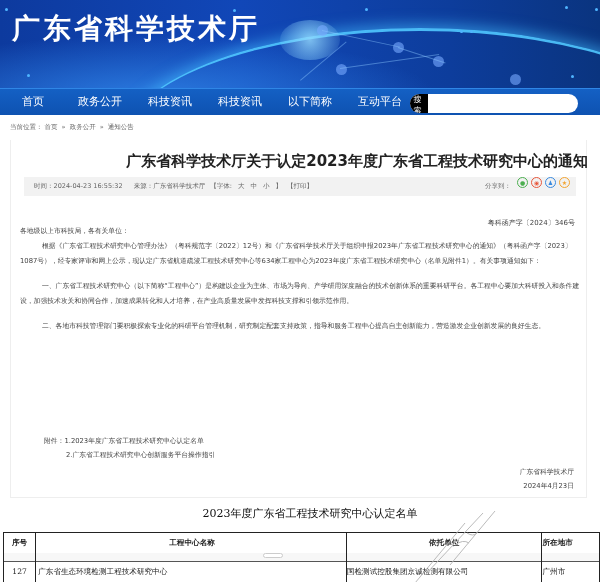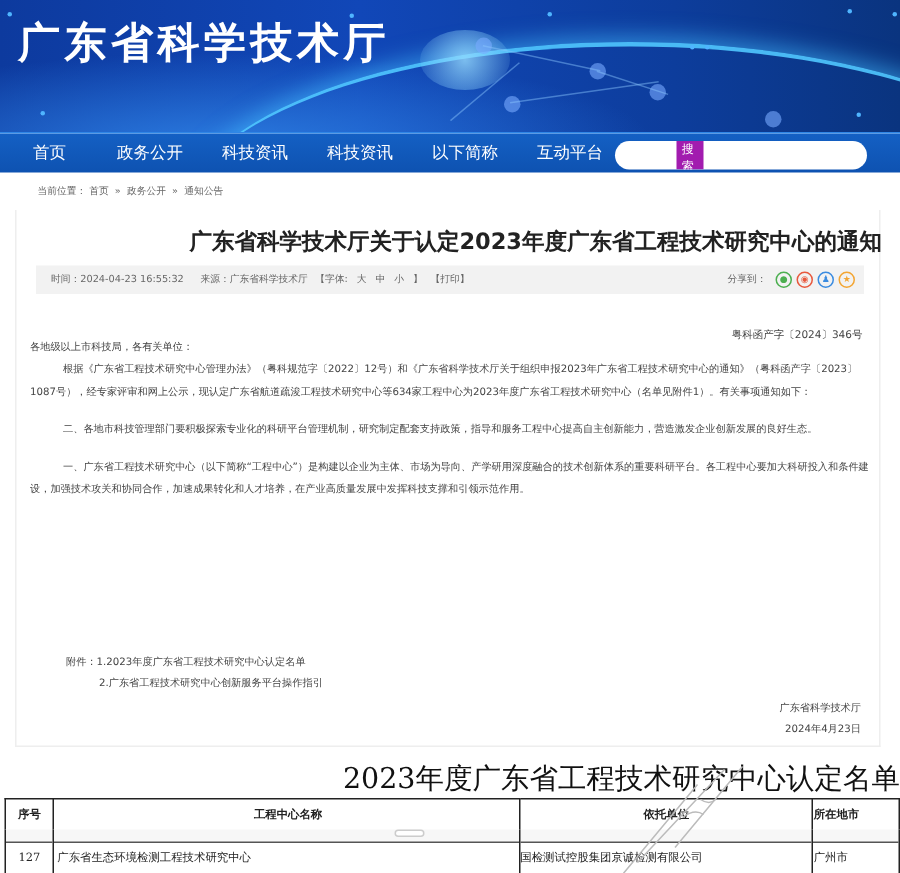--- a/index.html
+++ b/index.html
@@ -20,47 +20,47 @@
   .banner .line { position: absolute; height: 1px; background: rgba(140,200,255,0.45); transform-origin: 0 0; }
 
   
   .nav { width: 600px; height: 27px; background: linear-gradient(180deg, #1460c4 0%, #0e52b1 100%); position: relative; border-top: 1px solid #2f86e6; }
   .nav ul { list-style: none; display: flex; position: absolute; left: 22px; top: 0; }
   .nav li { color: #fff; font-size: 11px; line-height: 26px; margin-right: 26px; white-space: nowrap; }
   .nav li:first-child { margin-right: 34px; }
   .search { position: absolute; left: 410px; top: 5px; width: 168px; height: 19px; border-radius: 10px; background: #fff; overflow: hidden; display: flex; }
   .search input { border: none; outline: none; flex: 1; font-size: 7.5px; padding-left: 10px; color: #999; background: transparent; font-family: "DejaVu Sans", sans-serif; }
   .search input::placeholder { color: #999; }
-  .search button { width: 18px; border: none; background: #a21caf; color: #fff; font-size: 8px; letter-spacing: 3px; font-family: "DejaVu Sans", sans-serif; margin-left: 41px; }
+  .search button { width: 18px; border: none; background: #000000; color: #fff; font-size: 8px; letter-spacing: 3px; font-family: "DejaVu Sans", sans-serif; }
 
   
-  .breadcrumb { height: 24px; line-height: 24px; padding-left: 25px; font-size: 6.5px; color: #666; }
+  .breadcrumb { height: 24px; line-height: 24px; padding-left: 10px; font-size: 6.5px; color: #666; }
   .breadcrumb span { margin-right: 2px; }
 
   
   .article { position: absolute; left: 10px; top: 140px; width: 577px; height: 358px; border-left: 1px solid #eee; border-right: 1px solid #eee; border-bottom: 1px solid #eee; }
   .art-title { position: absolute; left: 0; top: 12px; width: 577px; text-align: right; font-size: 15px; font-weight: bold; color: #222; }
   .meta { position: absolute; left: 13px; top: 37px; width: 552px; height: 19px; background: #f2f2f2; font-size: 6.5px; color: #666; line-height: 19px; padding-left: 10px; }
   .meta .m { margin-right: 9px; }
   .meta .fs span { margin: 0 3px; }
-  .share { position: absolute; right: 6px; top: 0; display: flex; align-items: center; height: 19px; }
+  .share { position: absolute; right: 6px; top: 0; display: flex; height: 19px; }
   .share .lbl { margin-right: 3px; }
   .share .ic { width: 11px; height: 11px; border-radius: 50%; margin-left: 3px; border: 1.2px solid; display: flex; align-items: center; justify-content: center; font-size: 6px; line-height: 1; }
 
   .docno { position: absolute; right: 11px; top: 67px; font-size: 7px; color: #444; margin-top: 11px; }
   .body-text { position: absolute; left: 9px; top: 84px; width: 560px; font-size: 6.8px; color: #444; line-height: 15px; }
   .body-text p { margin: 0; }
   .body-text .ind { text-indent: 22px; }
   .body-text .gap { margin-top: 10px; }
   .attach { position: absolute; left: 33px; top: 294px; font-size: 6.8px; color: #444; line-height: 14px; }
   .attach .a2 { padding-left: 22px; }
   .sign { position: absolute; right: 12px; top: 325px; font-size: 6.8px; color: #444; text-align: right; line-height: 14px; }
 
   
-  .list-title { position: absolute; left: 0; top: 506px; width: 600px; text-align: right; font-family: "DejaVu Serif", "Liberation Serif", serif; font-size: 19px; color: #111; padding-left: 20px; }
+  .list-title { position: absolute; left: 0; top: 506px; width: 600px; text-align: center; font-family: "DejaVu Serif", "Liberation Serif", serif; font-size: 11px; color: #111; padding-left: 20px; }
   .tbl { position: absolute; left: 3px; top: 532px; width: 597px; border-collapse: collapse; font-family: "DejaVu Serif", "Liberation Serif", serif; font-size: 7.6px; color: #222; }
   .tbl th { font-weight: bold; height: 20px; border: 1px solid #222; border-bottom: none; }
   .tbl td { height: 20px; border-left: 1px solid #222; border-right: 1px solid #222; border-top: 1px solid #555; }
   .tbl .gaprow td { height: 9px; border-top: none; background: #f7f7f7; }
   .tbl .c1 { width: 28px; text-align: center; }
   .tbl .c2 { width: 270px; text-align: left; padding-left: 2px; }
   .tbl th.c2 { text-align: center; }
   .tbl .c3 { width: 170px; }
   .tbl th.c3 { text-align: center; }
   .tbl .c4 { width: 50px; text-align: left; }
@@ -133,22 +133,22 @@
       <span class="ic" style="border-color:#3a8be0;color:#3a8be0;">♟</span>
       <span class="ic" style="border-color:#f3a532;color:#f3a532;">★</span>
     </div>
   </div>
 
   <div class="docno">粤科函产字〔2024〕346号</div>
 
   <div class="body-text">
     <p>各地级以上市科技局，各有关单位：</p>
     <p class="ind">根据《广东省工程技术研究中心管理办法》（粤科规范字〔2022〕12号）和《广东省科学技术厅关于组织申报2023年广东省工程技术研究中心的通知》（粤科函产字〔2023〕1087号），经专家评审和网上公示，现认定广东省航道疏浚工程技术研究中心等634家工程中心为2023年度广东省工程技术研究中心（名单见附件1）。有关事项通知如下：</p>
+    <p class="ind gap">一、广东省工程技术研究中心（以下简称“工程中心”）是构建以企业为主体、市场为导向、产学研用深度融合的技术创新体系的重要科研平台。各工程中心要加大科研投入和条件建设，加强技术攻关和协同合作，加速成果转化和人才培养，在产业高质量发展中发挥科技支撑和引领示范作用。</p>
     <p class="ind gap">二、各地市科技管理部门要积极探索专业化的科研平台管理机制，研究制定配套支持政策，指导和服务工程中心提高自主创新能力，营造激发企业创新发展的良好生态。</p>
-    <p class="ind gap">一、广东省工程技术研究中心（以下简称“工程中心”）是构建以企业为主体、市场为导向、产学研用深度融合的技术创新体系的重要科研平台。各工程中心要加大科研投入和条件建设，加强技术攻关和协同合作，加速成果转化和人才培养，在产业高质量发展中发挥科技支撑和引领示范作用。</p>
   </div>
 
   <div class="attach">
     <div><span>附件：</span><span>1.2023年度广东省工程技术研究中心认定名单</span></div>
     <div class="a2"><span>2.广东省工程技术研究中心创新服务平台操作指引</span></div>
   </div>
 
   <div class="sign">
     <div>广东省科学技术厅</div>
     <div>2024年4月23日</div>

